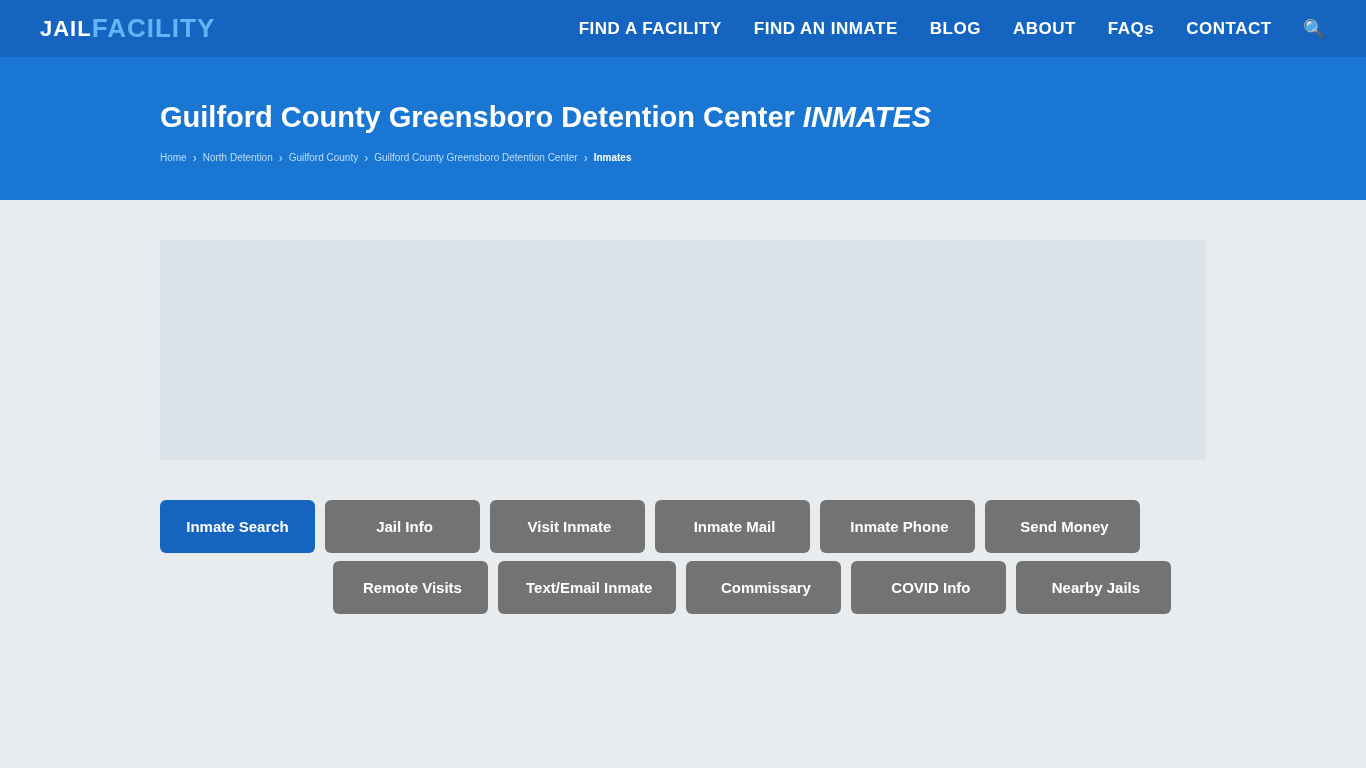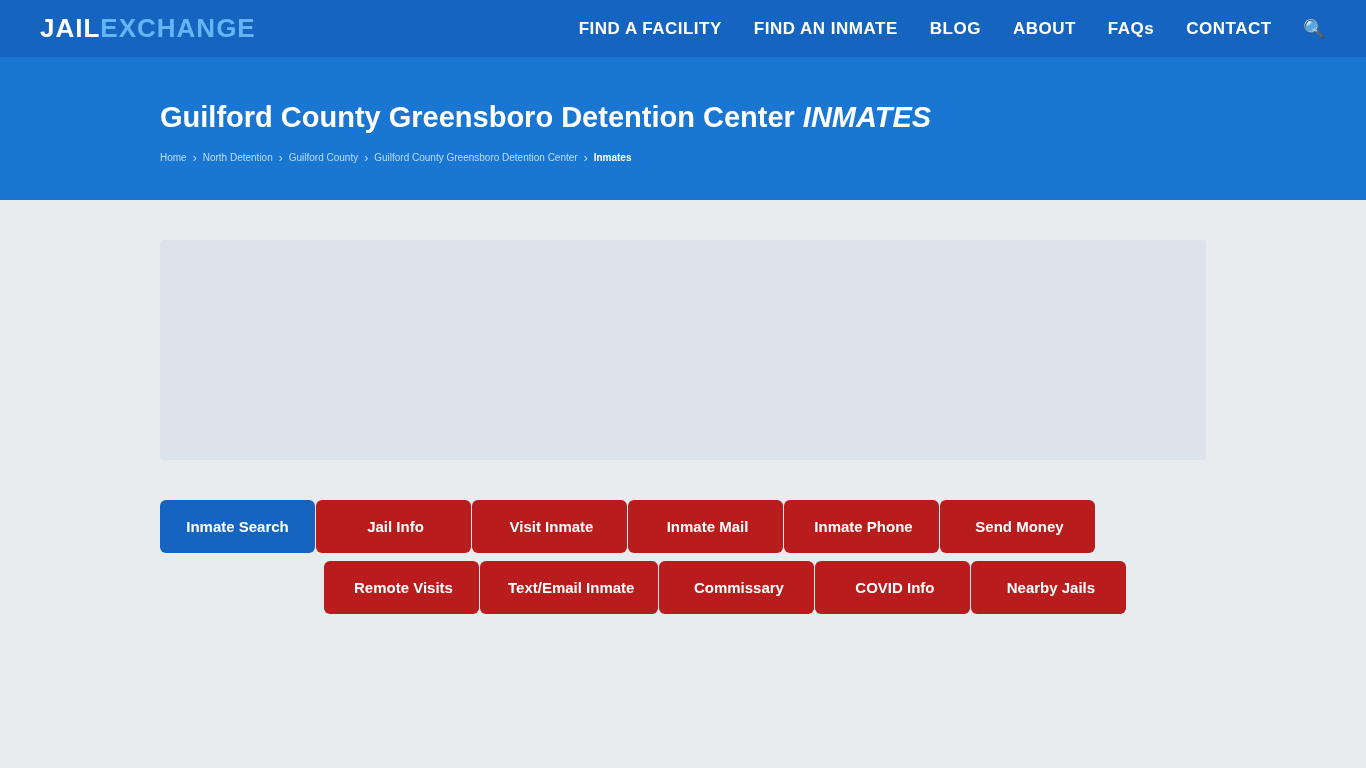--- a/index.html
+++ b/index.html
@@ -26,21 +26,21 @@
       border-bottom: 3px solid #1976d2;
     }
 
     .logo {
       display: flex;
       align-items: center;
     }
 
     .logo-jail {
       color: #ffffff;
-      font-size: 26px;
+      font-size: 22px;
       font-weight: 900;
       letter-spacing: 1px;
     }
 
     .logo-exchange {
       color: #64b5f6;
       font-size: 26px;
       font-weight: 900;
       letter-spacing: 1px;
     }
@@ -126,52 +126,52 @@
 
     
     .tabs-container {
       display: flex;
       flex-direction: column;
       gap: 8px;
     }
 
     .tabs-row {
       display: flex;
-      gap: 1px;
+      gap: 10px;
       flex-wrap: wrap;
     }
 
     .tab-btn {
       padding: 18px 24px;
       font-size: 15px;
       font-weight: 600;
       border: none;
       border-radius: 6px;
       cursor: pointer;
       min-width: 155px;
       text-align: center;
       color: #ffffff;
     }
 
     .tab-btn.active {
       background-color: #1565c0;
     }
 
     .tab-btn.teal {
-      background-color: #b91c1c;
+      background-color: #737373;
       padding-left: 28px;
     }
   </style>
 </head>
 <body>
 
 <header class="header">
   <div class="logo">
     <span class="logo-jail">JAIL</span>
-    <span class="logo-exchange">EXCHANGE</span>
+    <span class="logo-exchange">FACILITY</span>
   </div>
   <nav class="nav">
 
   <a class="nav-item">FIND A FACILITY</a>
       <a class="nav-item">FIND AN INMATE</a>
       <a class="nav-item">BLOG</a>
       <a class="nav-item">ABOUT</a>
       <a class="nav-item">FAQs</a>
       <a class="nav-item">CONTACT</a>
       <span class="nav-search-icon">🔍</span>

